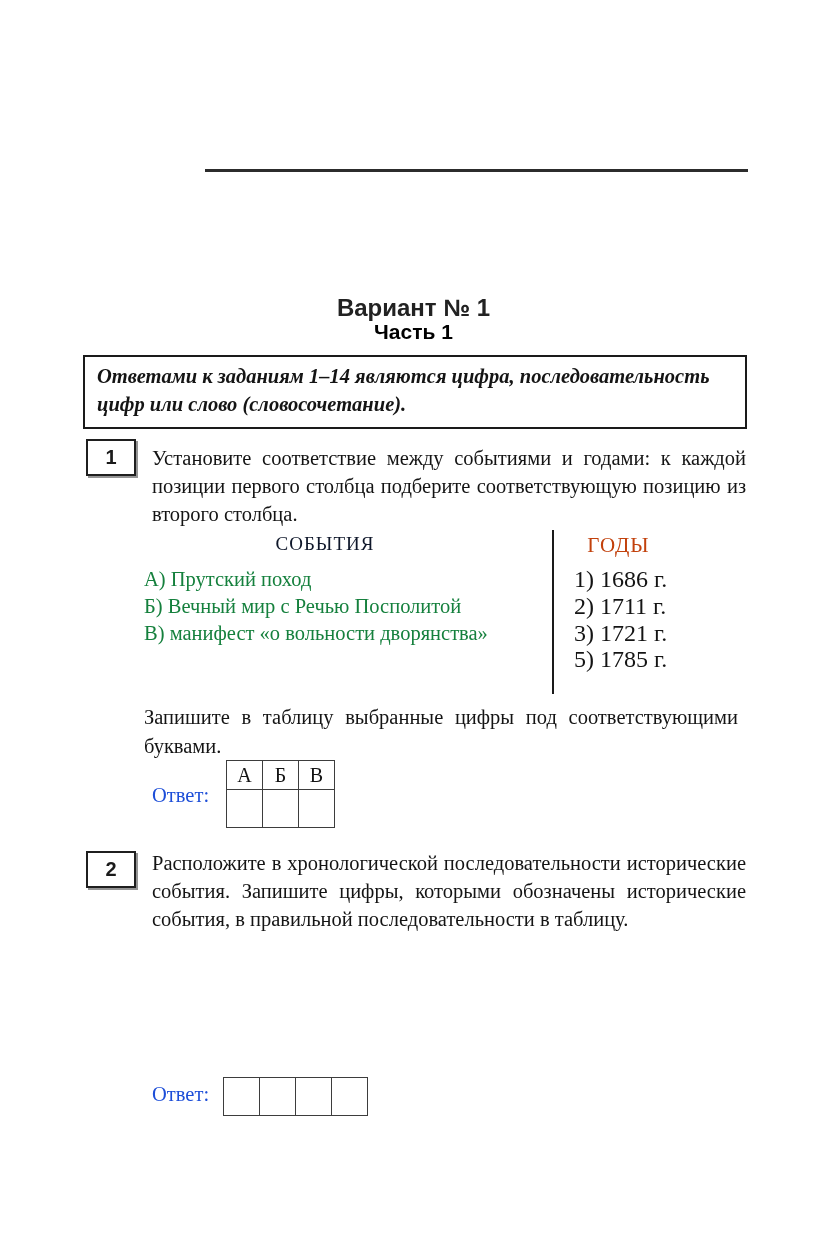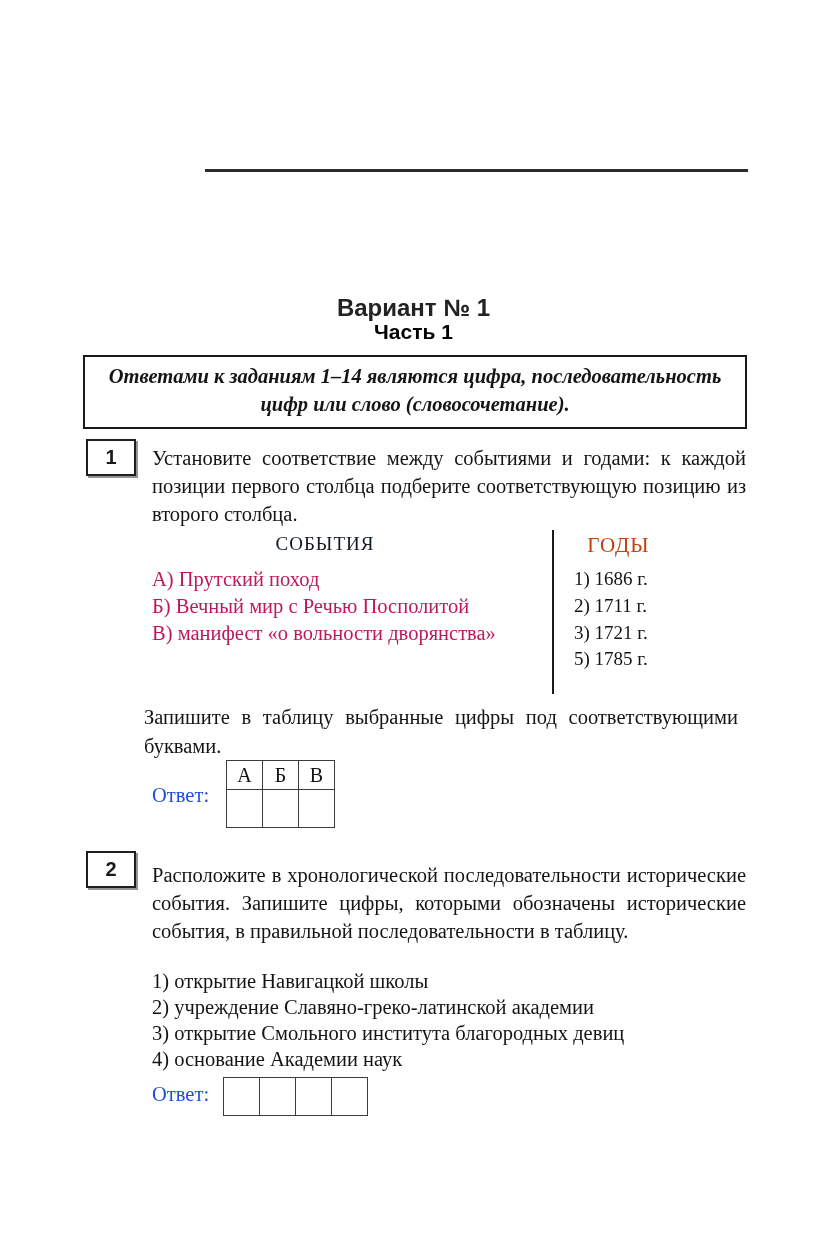--- a/index.html
+++ b/index.html
@@ -38,21 +38,20 @@
   }
 
   
   .instruction-box{
     position:absolute;left:83px;top:355px;width:636px;
     border:2px solid #1a1a1a;
     padding:5px 12px 9px 12px;
     font-weight:bold;font-style:italic;
     font-size:20.5px;line-height:28px;
     color:#141414;
-    text-align:center;
   }
 
   
   .task-badge{
     position:absolute;
     width:46px;height:33px;
     border:2px solid #1f1f1f;
     box-shadow:2px 2px 0 rgba(90,90,90,0.65);
     background:#fff;
     display:flex;align-items:center;justify-content:center;
@@ -61,42 +60,42 @@
   }
   #task1-badge{left:86px;top:439px;}
   #task2-badge{left:86px;top:851px;}
 
   .task-text{
     position:absolute;left:152px;width:594px;
     font-size:20.5px;line-height:28px;
     text-align:justify;color:#141414;
   }
   #task1-text{top:437px;margin-top:7px;}
-  #task2-text{top:849px;margin-top:12px;}
+  #task2-text{top:849px;}
 
   
   .match-left-header{
     position:absolute;left:152px;top:533px;width:346px;
     text-align:center;font-size:19px;letter-spacing:1px;color:#0f172a;
   }
   .match-right-header{
     position:absolute;left:556px;top:533px;width:125px;
     text-align:center;font-size:21px;letter-spacing:1px;color:#c2410c;
   }
   .match-divider{
     position:absolute;left:552px;top:530px;width:2px;height:164px;
     background:#1a1a1a;
   }
   .events-list{
-    position:absolute;left:152px;top:566px;width:395px;
-    font-size:20.5px;line-height:26.8px;color:#be185d;
+    position:absolute;left:144px;top:566px;width:395px;
+    font-size:20.5px;line-height:26.8px;color:#15803d;
   }
   .years-list{
     position:absolute;left:574px;top:566px;width:170px;
-    font-size:19px;line-height:26.8px;color:#141414;
+    font-size:24px;line-height:26.8px;color:#141414;
   }
   .events-list div,.years-list div{white-space:nowrap;}
 
   .write-note{
     position:absolute;left:144px;top:703px;width:594px;
     font-size:20.5px;line-height:29px;
     text-align:justify;color:#141414;
   }
 
   
@@ -184,26 +183,20 @@
         <td></td>
       </tr>
     </tbody>
   </table>
 
   <div class="task-badge" id="task2-badge">
     <span>2</span>
   </div>
   <div class="task-text" id="task2-text">Расположите в хронологической последовательности исторические события. Запишите цифры, которыми обозначены исторические события, в правильной последовательности в таблицу.</div>
 
-  <div class="num-list">
-      <div>1) открытие Навигацкой школы</div>
-      <div>2) учреждение Славяно-греко-латинской академии</div>
-      <div>3) открытие Смольного института благородных девиц</div>
-      <div>4) основание Академии наук</div>
-    </div>
 
   <div class="answer-label" id="answer2-label">Ответ:</div>
   <table class="answer-table2">
     <tbody>
       <tr>
         <td></td>
         <td></td>
         <td></td>
         <td></td>
       </tr>

